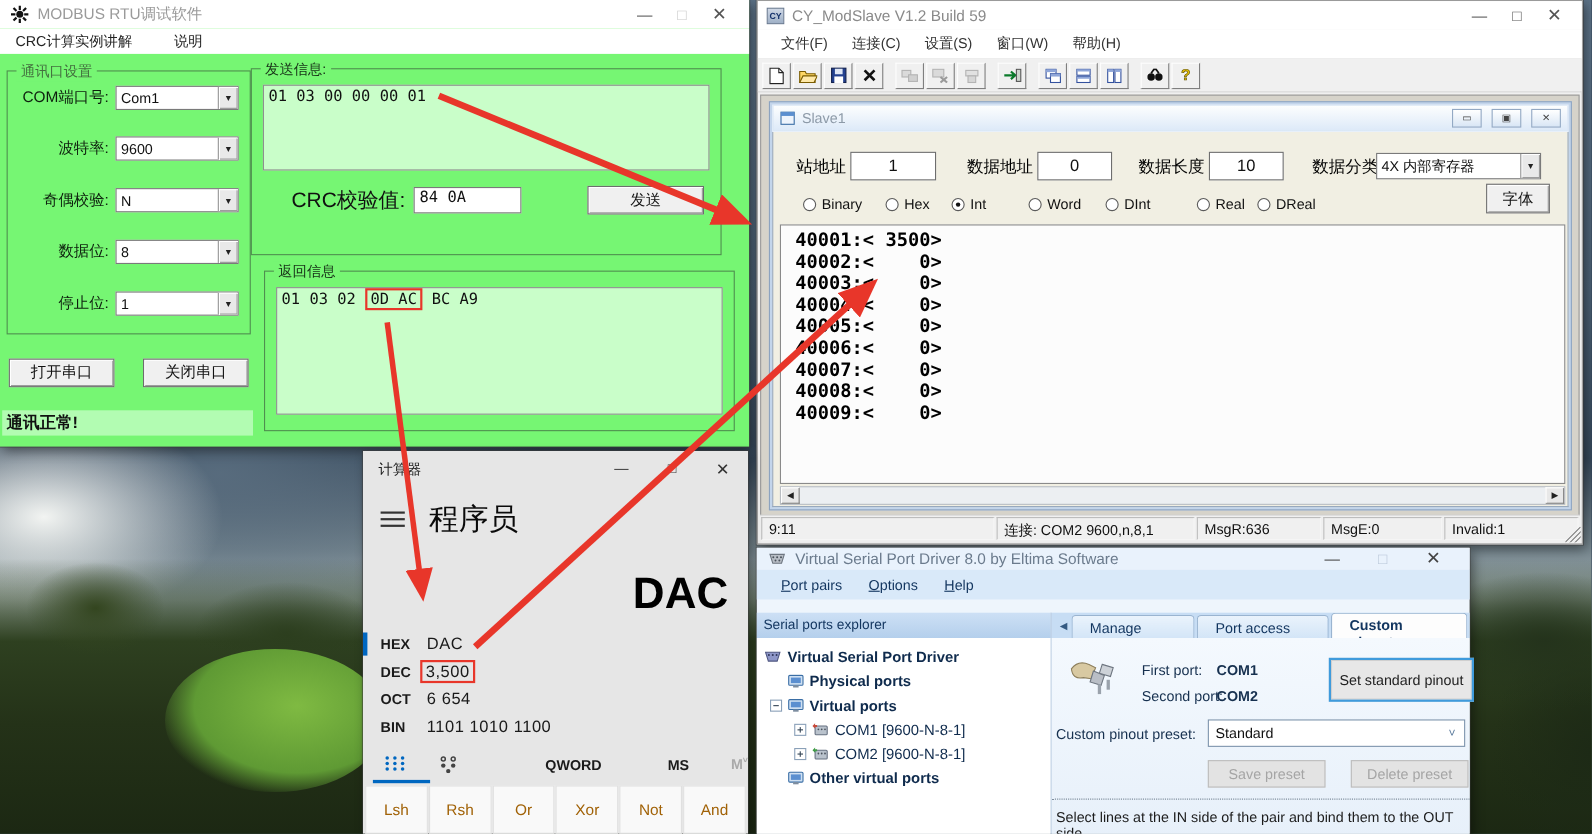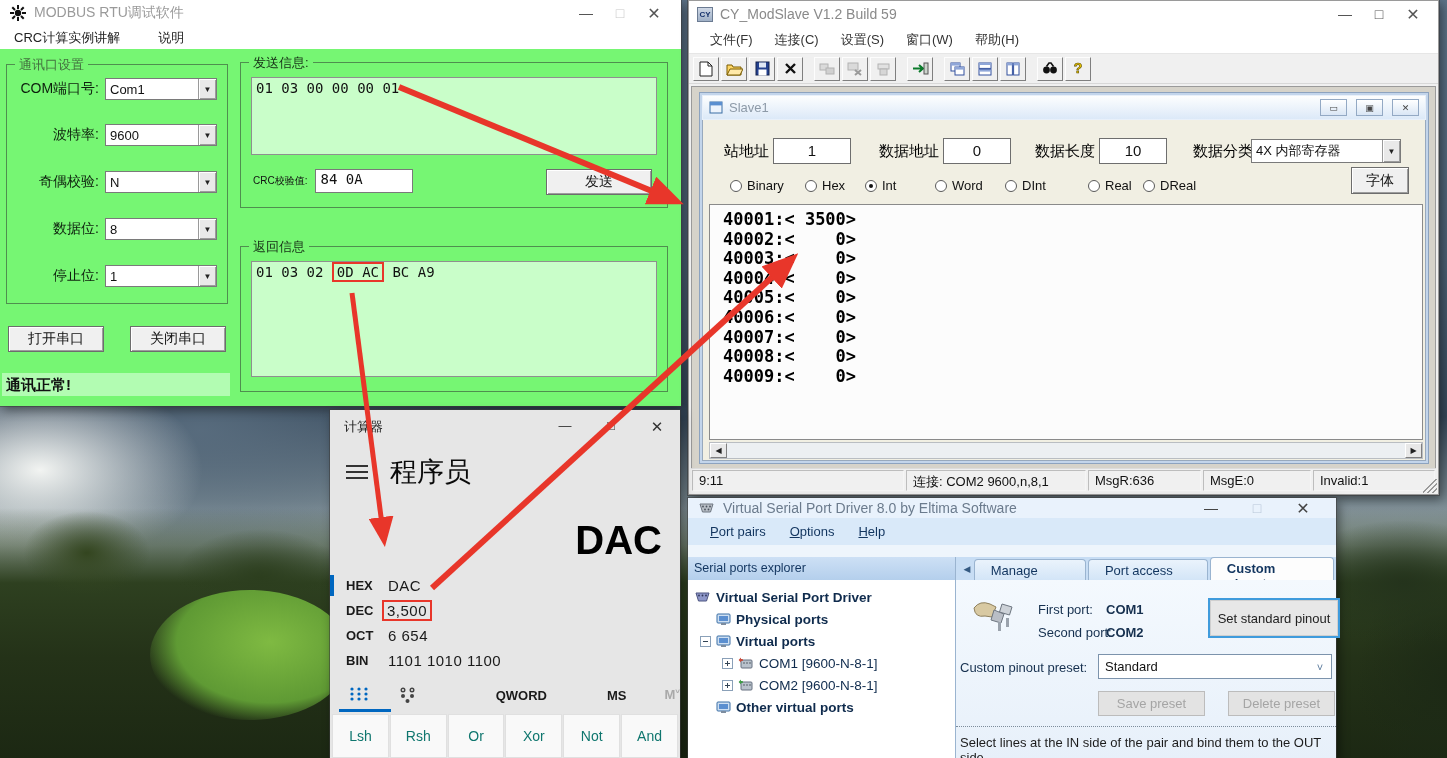--- a/index.html
+++ b/index.html
@@ -47,21 +47,21 @@
   .grp-label { position:absolute; top:-9px; left:8px; background:#76f673; padding:0 4px; font-size:13px; color:#43703f; }
   .grp-label.dark { color:#173017; }
   .grp-port { left:6px; top:64px; width:222px; height:240px; }
   .mb-row { position:absolute; left:0; right:10px; height:24px; display:flex; align-items:center; justify-content:flex-end; gap:6px; }
   .mb-row:nth-of-type(1){top:12px;} .mb-row:nth-of-type(2){top:58px;} .mb-row:nth-of-type(3){top:105px;} .mb-row:nth-of-type(4){top:152px;} .mb-row:nth-of-type(5){top:199px;}
   .mb-row .lbl { font-size:14px; color:#0d1f0d; }
   .mb-row .combo { width:112px; }
   .btn-open { position:absolute; left:8px;  top:326px; width:96px; height:26px; }
   .btn-close { position:absolute; left:130px; top:326px; width:96px; height:26px; }
   .mb-status { position:absolute; left:2px; top:373px; width:228px; height:23px; background:#b2fcb2; font-weight:bold; font-size:15px; line-height:23px; padding-left:4px; }
-  .grp-send { left:240px; top:62px; width:428px; height:146px; }
+  .grp-send { left:228px; top:62px; width:428px; height:170px; }
   .grp-recv { left:240px; top:246px; width:428px; height:146px; }
   .mb-ta { position:absolute; left:10px; top:14px; width:406px; height:78px; background:#c9fec9; border:1px solid #8f8f8f; font-size:14px; padding:2px 4px; }
   .grp-recv .mb-ta { height:116px; }
   .crc-row { position:absolute; left:12px; top:106px; display:flex; align-items:center; gap:8px; }
   .crc-input { width:98px; height:24px; background:#fff; border:1px solid #7a7a7a; font-size:14px; padding:1px 4px; }
   .btn-send { position:absolute; left:305px; top:106px; width:106px; height:26px; }
 
   
   .w-modslave { left:688px; top:0; width:751px; height:495px; background:#f0f0f0; border:1px solid #9a9a9a; }
   .ms-titlebar { height:26px; background:#fff; display:flex; align-items:center; padding:0 8px; gap:7px; }
@@ -117,21 +117,21 @@
   .base-row .bval { font-size:15px; color:#1a1a1a; letter-spacing:.5px; }
   .base-row.active-base::before { content:""; position:absolute; left:0; top:2px; width:4px; height:21px; background:#0067c0; }
   .bval.red-box { border-width:2px; margin-left:-6px; }
   .calc-toggles { position:absolute; left:0; top:268px; width:100%; height:34px; display:flex; align-items:center; }
   .kp-wrap { width:54px; margin-left:8px; display:flex; justify-content:center; position:relative; height:100%; align-items:center; }
   .kp-wrap.sel::after { content:""; position:absolute; left:1px; bottom:0px; width:52px; height:3px; background:#0067c0; }
   .tg-text { font-size:13px; font-weight:600; color:#1a1a1a; }
   .tg-qword { margin-left:66px; } .tg-ms { margin-left:60px; } .tg-mem { margin-left:38px; color:#a9a9a9; }
   .m-caret { font-size:8px; color:#a9a9a9; vertical-align:super; }
   .calc-keys { position:absolute; left:2px; top:304px; width:346px; display:flex; gap:1px; }
-  .calc-key { flex:1; height:44px; background:#f9f9f9; border:1px solid #e0e0e0; display:flex; align-items:center; justify-content:center; font-size:14px; color:#0f766e; }
+  .calc-key { flex:1; height:44px; background:#f9f9f9; border:1px solid #e0e0e0; display:flex; align-items:center; justify-content:center; font-size:14px; color:#a16207; }
 
   
   .w-vspd { left:688px; top:498px; width:648px; height:262px; background:#eef5fc; }
   .vs-titlebar { height:20px; background:#e9f2fc; display:flex; align-items:center; padding:0 10px; gap:8px; }
   .vs-title { font-size:14px; color:#6b7b8d; }
   .vs-titlebar .winctl span { width:46px; color:#444; }
   .vs-menubar { height:27px; background:#d9e9f9; display:flex; align-items:center; padding-left:12px; gap:4px; }
   .vs-menu-item { display:inline-block; font-size:13px; color:#12355f; padding:2px 10px; }
   .vs-menu-item::first-letter { text-decoration:underline; }
   .vs-main { position:absolute; left:0; top:59px; right:0; bottom:0; display:flex; }
@@ -246,21 +246,21 @@
   </div>
 
   <div class="btn-classic btn-open">打开串口</div>
   <div class="btn-classic btn-close">关闭串口</div>
   <div class="mb-status">通讯正常!</div>
 
   <div class="grp grp-send">
     <span class="grp-label dark">发送信息:</span>
     <div class="mb-ta mono">01 03 00 00 00 01</div>
     <div class="crc-row">
-      <span style="font-size:10px;">CRC校验值:</span>
+      <span style="font-size:19px;margin-left:24px;">CRC校验值:</span>
       <span class="crc-input mono">84 0A</span>
     </div>
     <div class="btn-classic btn-send">发送</div>
   </div>
 
   <div class="grp grp-recv">
     <span class="grp-label dark">返回信息</span>
     <div class="mb-ta mono">
       <span>01 03 02 </span><span class="red-box">0D AC</span><span> BC A9</span>
     </div>

